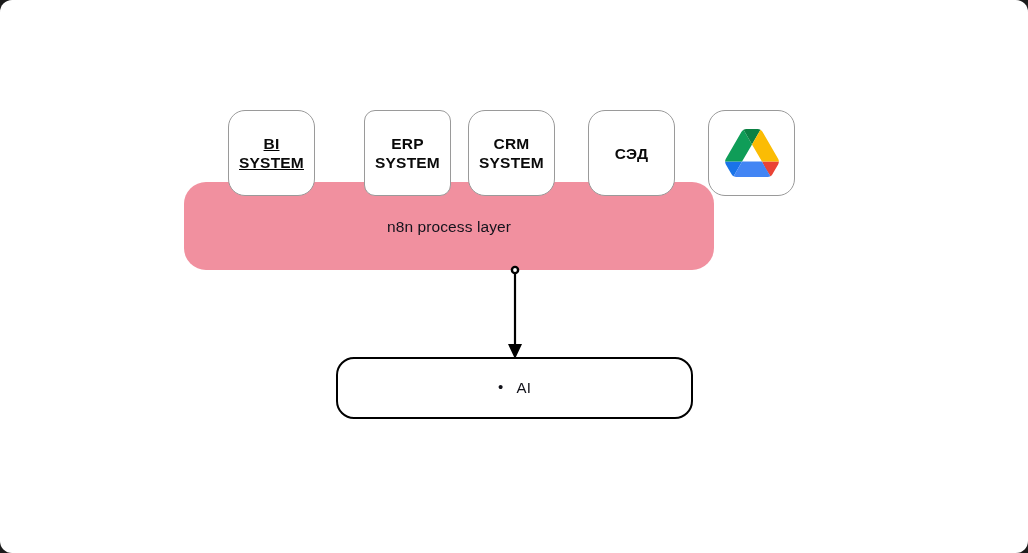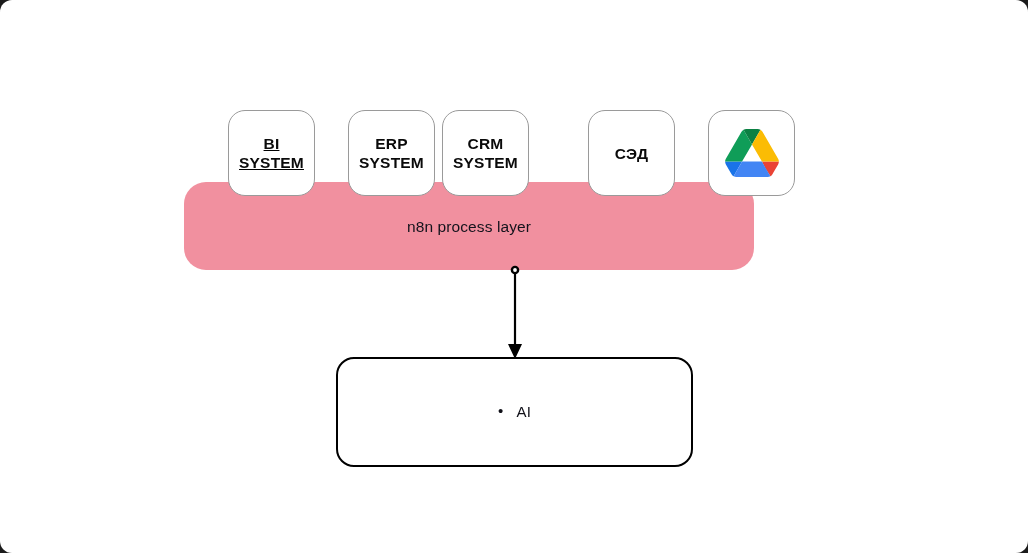--- a/index.html
+++ b/index.html
@@ -20,21 +20,21 @@
     background: #ffffff;
     border-radius: 12px;
     overflow: hidden;
   }
 
   
   #process-band {
     position: absolute;
     left: 184px;
     top: 182px;
-    width: 570px;
+    width: 530px;
     height: 88px;
     background: #F1909F;
     border-radius: 22px;
     display: flex;
     flex-direction: column;
     align-items: center;
     justify-content: center;
   }
   .band-line {
     color: #13131c;
@@ -79,21 +79,21 @@
     height: 105px;
     z-index: 2;
   }
 
   
   #outcome-box {
     position: absolute;
     left: 336px;
     top: 357px;
     width: 357px;
-    height: 110px;
+    height: 62px;
     background: #ffffff;
     border: 2.1px solid #000000;
     border-radius: 18px;
     box-sizing: border-box;
     display: flex;
     align-items: center;
     justify-content: center;
   }
   #outcome-list {
     margin: 0;
@@ -125,26 +125,26 @@
 
   <div id="process-band">
     <div class="band-line">n8n process layer</div>
   </div>
 
   <div class="sys-card" style="left:228px; top:110px;text-decoration:underline;">
     <span class="sys-label">BI
 SYSTEM</span>
   </div>
 
-  <div class="sys-card" style="left:348px; top:110px;">
+  <div class="sys-card" style="left:364px; top:110px;border-radius:11px;">
     <span class="sys-label">ERP
 SYSTEM</span>
   </div>
 
-  <div class="sys-card" style="left:442px; top:110px;">
+  <div class="sys-card" style="left:468px; top:110px;">
     <span class="sys-label">CRM
 SYSTEM</span>
   </div>
 
   <div class="sys-card" style="left:588px; top:110px;">
     <span class="sys-label">СЭД</span>
   </div>
 
   <div class="sys-card" style="left:708px; top:110px;">
     <span style="display:block;width:54px;height:48px;">

